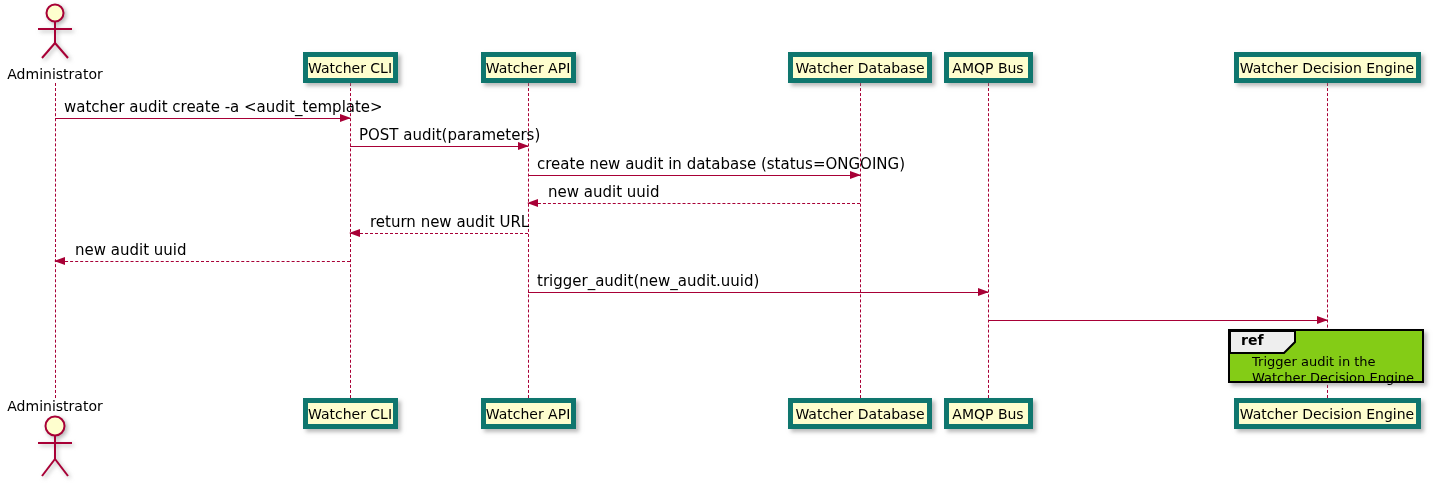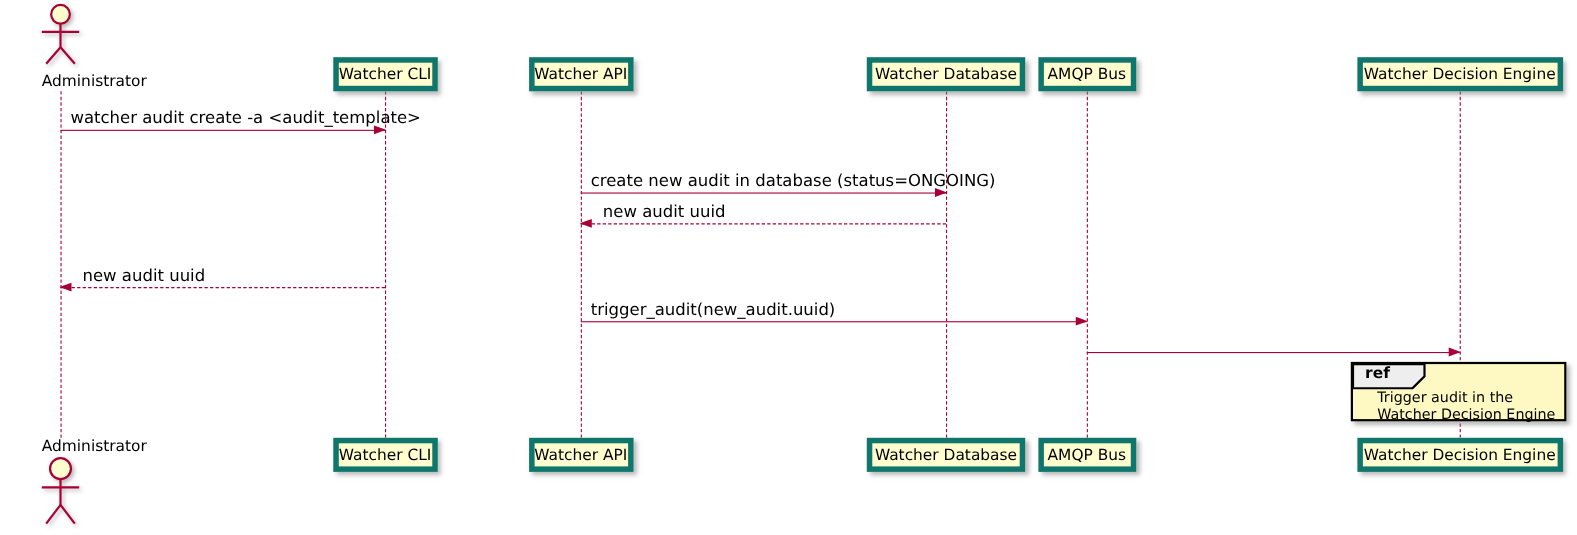--- a/index.html
+++ b/index.html
@@ -18,23 +18,23 @@
   .msg { position:absolute; height:26px; z-index:3; }
   .msg .lbl { position:absolute; top:0; font-size:15px; line-height:16px; white-space:nowrap; }
   .msg .line { position:absolute; left:0; right:0; top:19px; height:0; border-top:1.5px solid #A80036; }
   .msg.dashed .line { border-top-style:dashed; border-top-width:1px; }
   .arrowhead { position:absolute; width:0; height:0; top:15px;
     border-top:4.5px solid transparent; border-bottom:4.5px solid transparent; }
   .arrowhead.right { right:-1px; border-left:11px solid #A80036; }
   .arrowhead.left { left:-1px; border-right:11px solid #A80036; }
   .actor-group { position:absolute; z-index:4; }
   .actor-figure { position:absolute; filter:drop-shadow(2.5px 2.5px 2px rgba(130,130,130,0.6)); }
-  .actor-label { position:absolute; width:110px; font-size:14px; white-space:nowrap;padding-left:38px; }
+  .actor-label { position:absolute; width:110px; text-align:center; font-size:14px; white-space:nowrap; }
   .ref {
-    position:absolute; box-sizing:border-box; background:#fef9c3;
+    position:absolute; box-sizing:border-box; background:#84cc16;
     border:2px solid #000; box-shadow:3px 3px 4px rgba(130,130,130,0.55); z-index:5;
   }
   .ref-pent { position:absolute; left:-1px; top:-1px; }
   .ref-kw { position:absolute; left:11px; top:1px; font-size:14px; font-weight:bold; z-index:2; }
   .ref-body { position:absolute; left:22px; top:23px; font-size:13px; line-height:15.5px; white-space:nowrap; }
 </style>
 </head>
 <body>
 
 <div class="diagram" id="diagram">
@@ -86,27 +86,37 @@
     <div class="pbox" style="left: 788px; top: 398px; width: 144px; height: 31px;">Watcher Database</div>
     <div class="pbox" style="left: 943.5px; top: 52px; width: 89px; height: 31px;">AMQP Bus</div>
     <div class="pbox" style="left: 943.5px; top: 398px; width: 89px; height: 31px;">AMQP Bus</div>
     <div class="pbox" style="left: 1233.5px; top: 52px; width: 187px; height: 31px;">Watcher Decision Engine</div>
     <div class="pbox" style="left: 1233.5px; top: 398px; width: 187px; height: 31px;">Watcher Decision Engine</div>
     <div class="msg solid" style="left: 55px; top: 99px; width: 295px;">
       <div class="lbl" style="left: 9px;">watcher audit create -a &lt;audit_template&gt;</div>
       <div class="line"></div>
       <div class="arrowhead right"></div>
     </div>
+    <div class="msg solid" style="left: 350px; top: 127px; width: 178px;">
+      <div class="lbl" style="left: 9px;">POST audit(parameters)</div>
+      <div class="line"></div>
+      <div class="arrowhead right"></div>
+    </div>
     <div class="msg solid" style="left: 528px; top: 156px; width: 332px;">
       <div class="lbl" style="left: 9px;">create new audit in database (status=ONGOING)</div>
       <div class="line"></div>
       <div class="arrowhead right"></div>
     </div>
     <div class="msg dashed" style="left: 528px; top: 184px; width: 332px;">
       <div class="lbl" style="left: 20px;">new audit uuid</div>
+      <div class="line"></div>
+      <div class="arrowhead left"></div>
+    </div>
+    <div class="msg dashed" style="left: 350px; top: 214px; width: 178px;">
+      <div class="lbl" style="left: 20px;">return new audit URL</div>
       <div class="line"></div>
       <div class="arrowhead left"></div>
     </div>
     <div class="msg dashed" style="left: 55px; top: 242px; width: 295px;">
       <div class="lbl" style="left: 20px;">new audit uuid</div>
       <div class="line"></div>
       <div class="arrowhead left"></div>
     </div>
     <div class="msg solid" style="left: 528px; top: 273px; width: 460px;">
       <div class="lbl" style="left: 9px;">trigger_audit(new_audit.uuid)</div>

